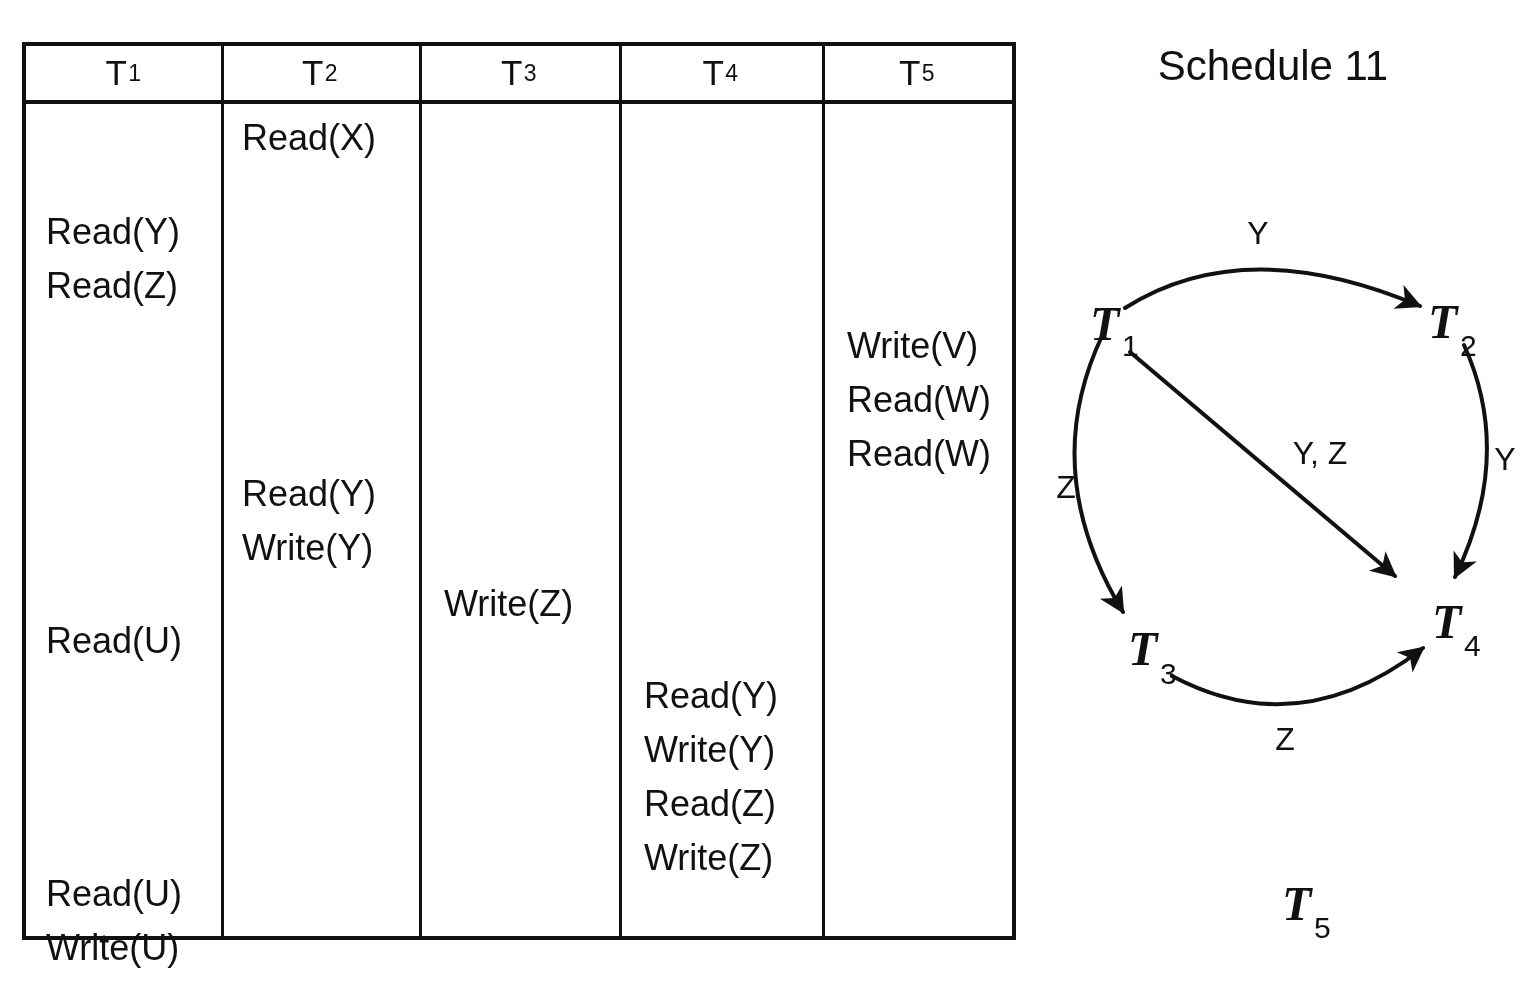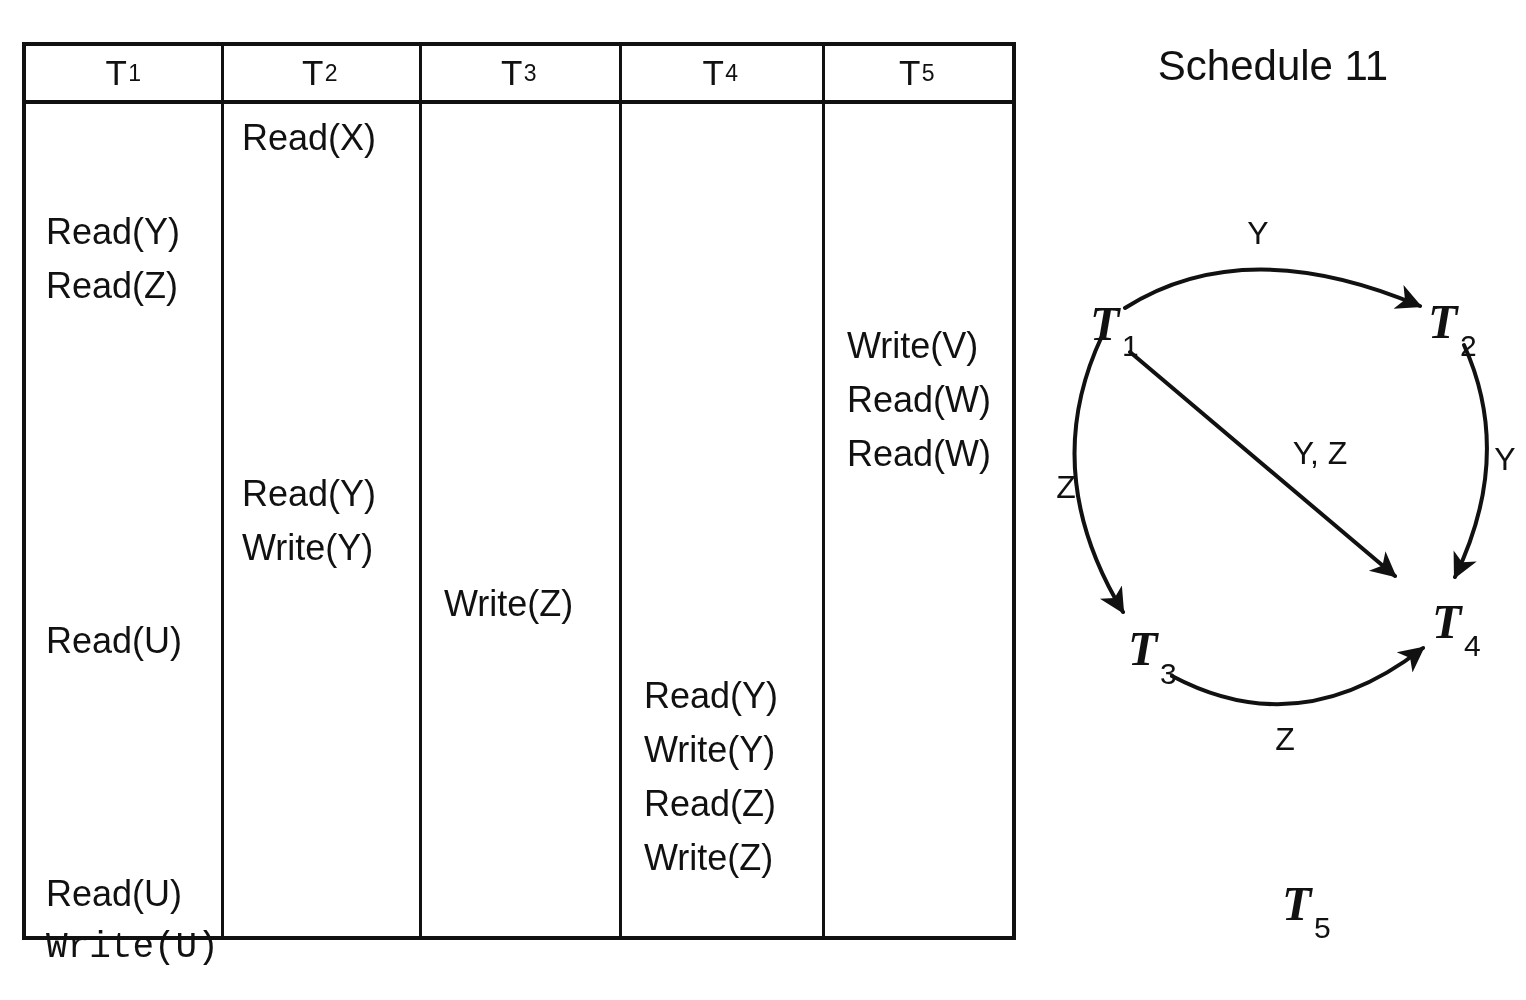--- a/index.html
+++ b/index.html
@@ -165,21 +165,21 @@
     <div class="vdiv" style="left:195px;"></div>
     <div class="vdiv" style="left:393px;"></div>
     <div class="vdiv" style="left:593px;"></div>
     <div class="vdiv" style="left:796px;"></div>
 
     <div class="cell-col" style="left:0px; width:195px;">
       <div class="op" style="left:20px; top:108px;">Read(Y)</div>
       <div class="op" style="left:20px; top:162px;">Read(Z)</div>
       <div class="op" style="left:20px; top:517px;">Read(U)</div>
       <div class="op" style="left:20px; top:770px;">Read(U)</div>
-      <div class="op" style="left:20px; top:824px;font-family:Liberation Mono, monospace;">Write(U)</div>
+      <div class="op" style="left:20px; top:824px;">Write(U)</div>
     </div>
 
     <div class="cell-col" style="left:198px; width:195px;">
       <div class="op" style="left:18px; top:14px;">Read(X)</div>
       <div class="op" style="left:18px; top:370px;">Read(Y)</div>
       <div class="op" style="left:18px; top:424px;">Write(Y)</div>
     </div>
 
     <div class="cell-col" style="left:396px; width:197px;">
       <div class="op" style="left:22px; top:480px;">Write(Z)</div>

